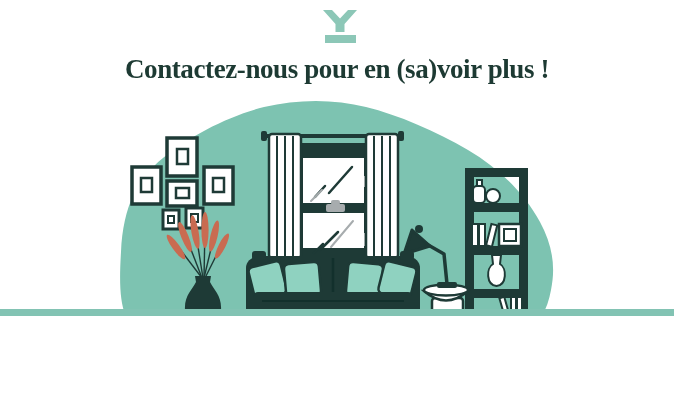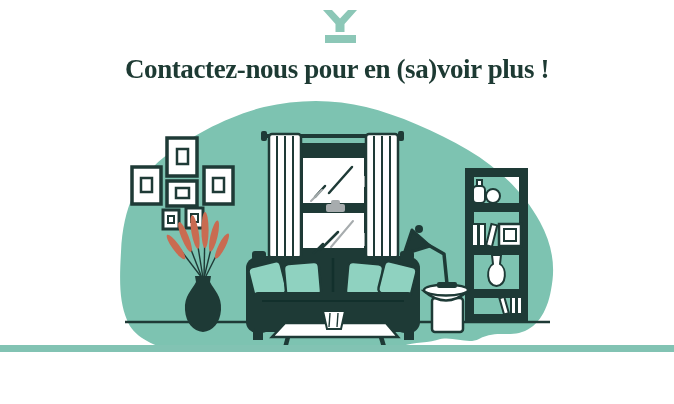--- a/index.html
+++ b/index.html
@@ -1,16 +1,16 @@
 <!DOCTYPE html>
 <html><head>
 <meta charset="utf-8">
 <style>
   html,body{margin:0;padding:0;background:#fff;}
-  .canvas{position:relative;width:674px;height:352px;background:#ffffff;overflow:hidden;
+  .canvas{position:relative;width:674px;height:316px;background:#ffffff;overflow:hidden;
           font-family:"Liberation Serif", serif;}
   .scene{position:absolute;left:0;top:0;width:674px;height:404px;}
   .heading{position:absolute;left:0;top:54px;width:674px;text-align:center;z-index:3;
            font-family:"Liberation Serif", serif;font-weight:700;font-size:27px;
            letter-spacing:-0.4px;color:#1d3a33;}
   .footer-bar{position:absolute;left:0;bottom:0;width:674px;height:7px;background:#82c3b3;z-index:2;}
 </style>
 </head>
 <body>
 

